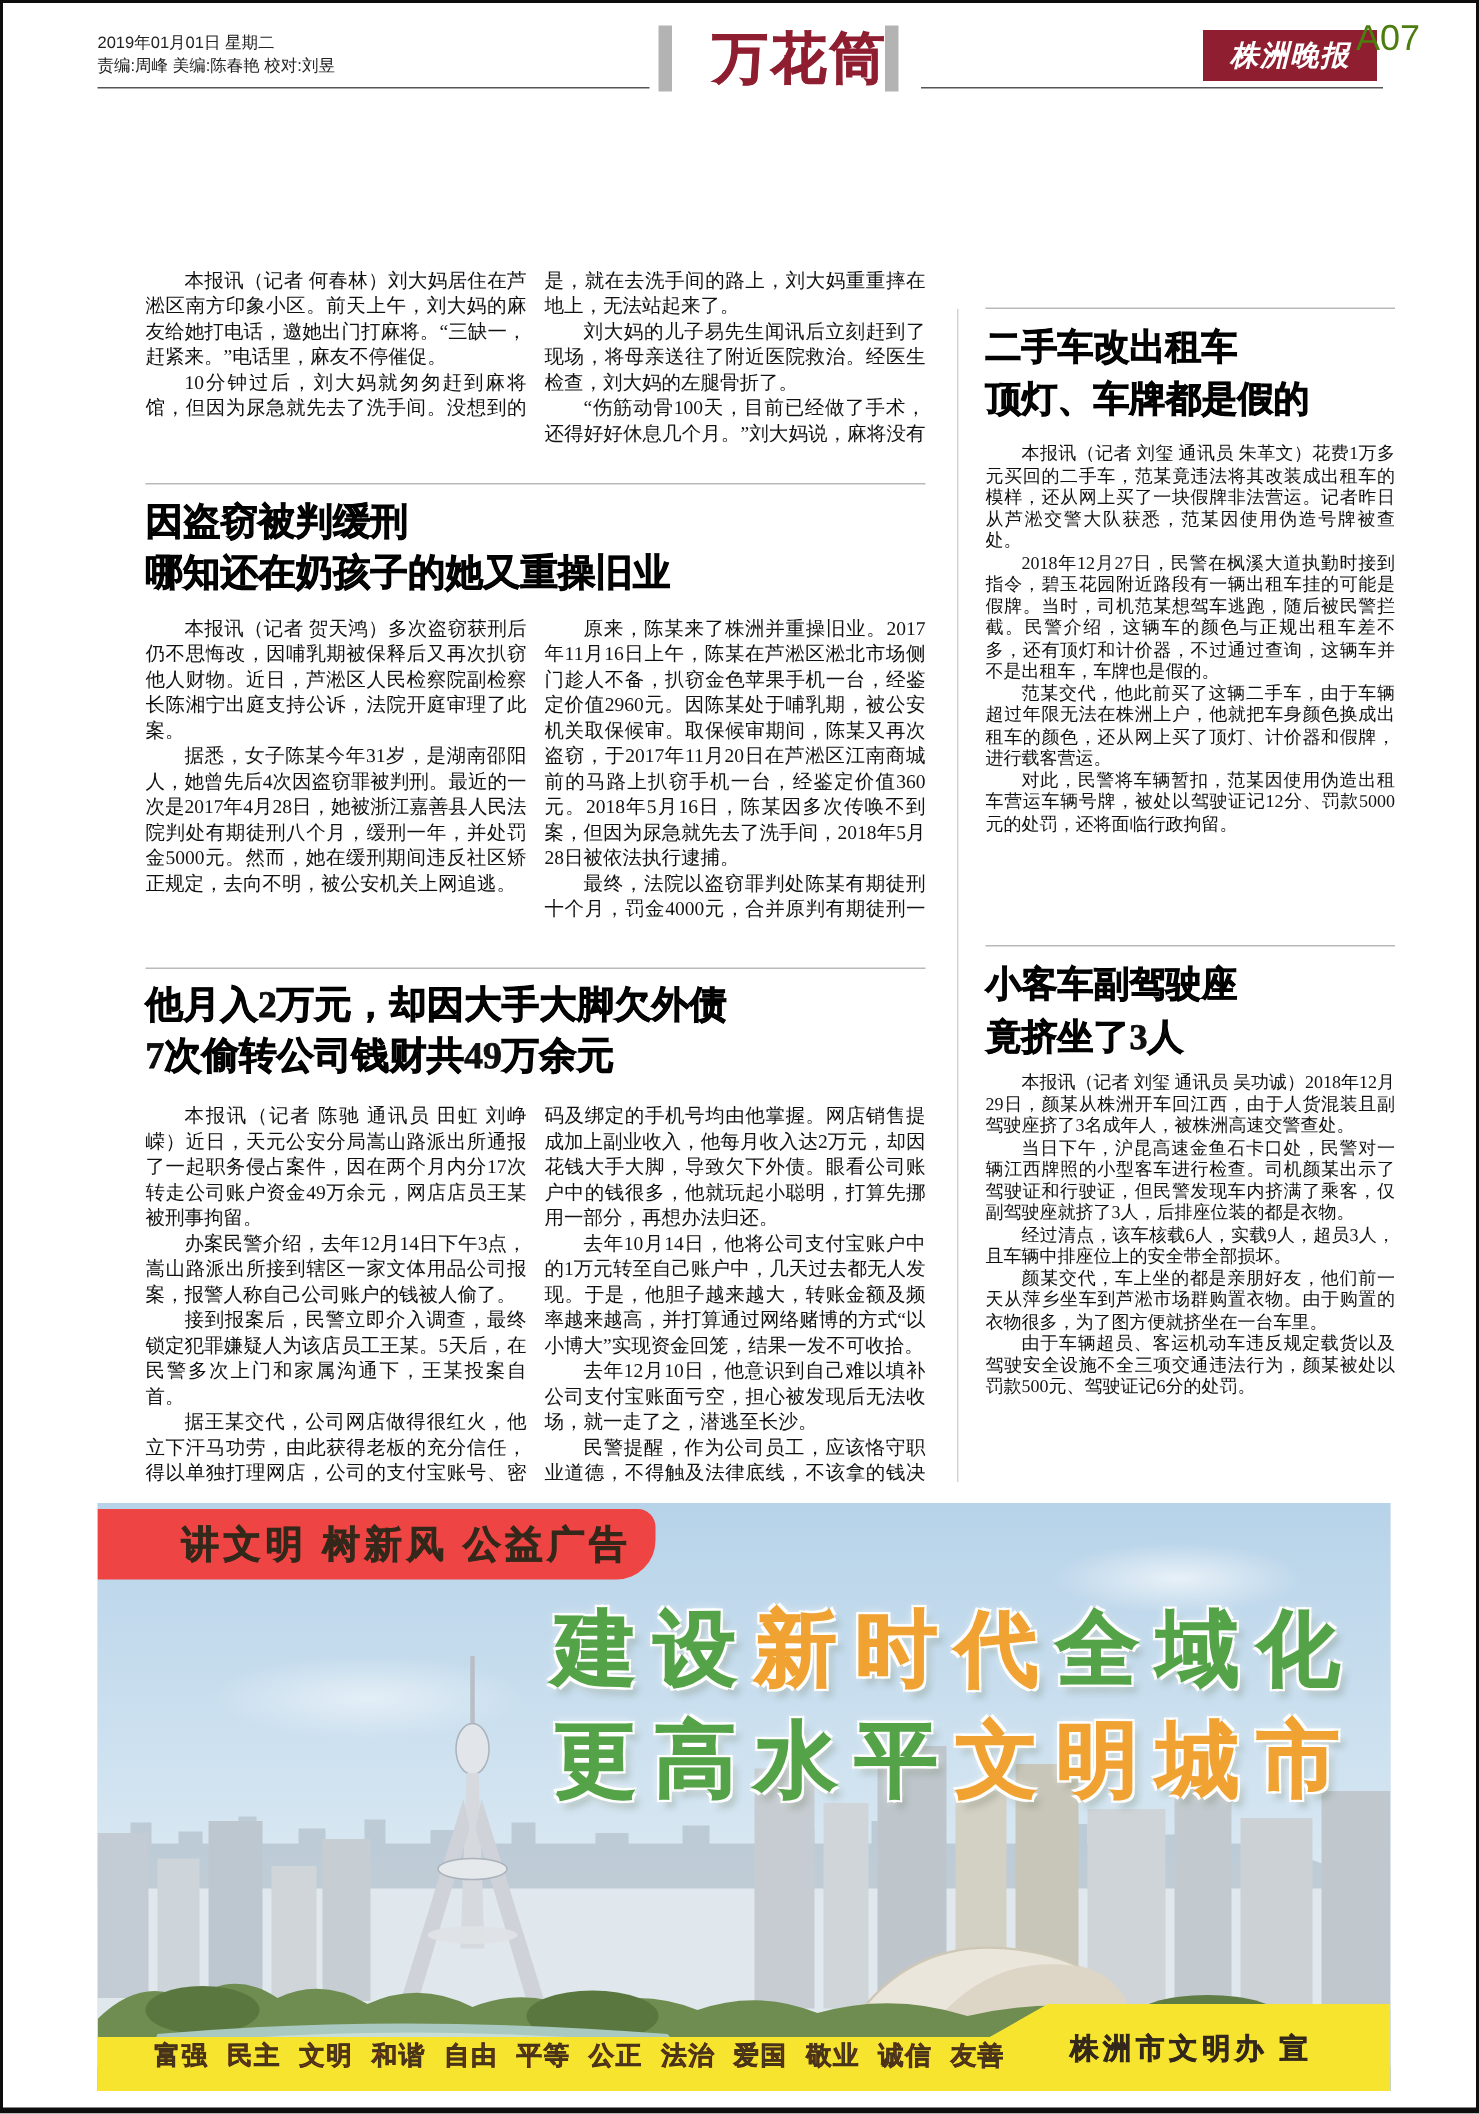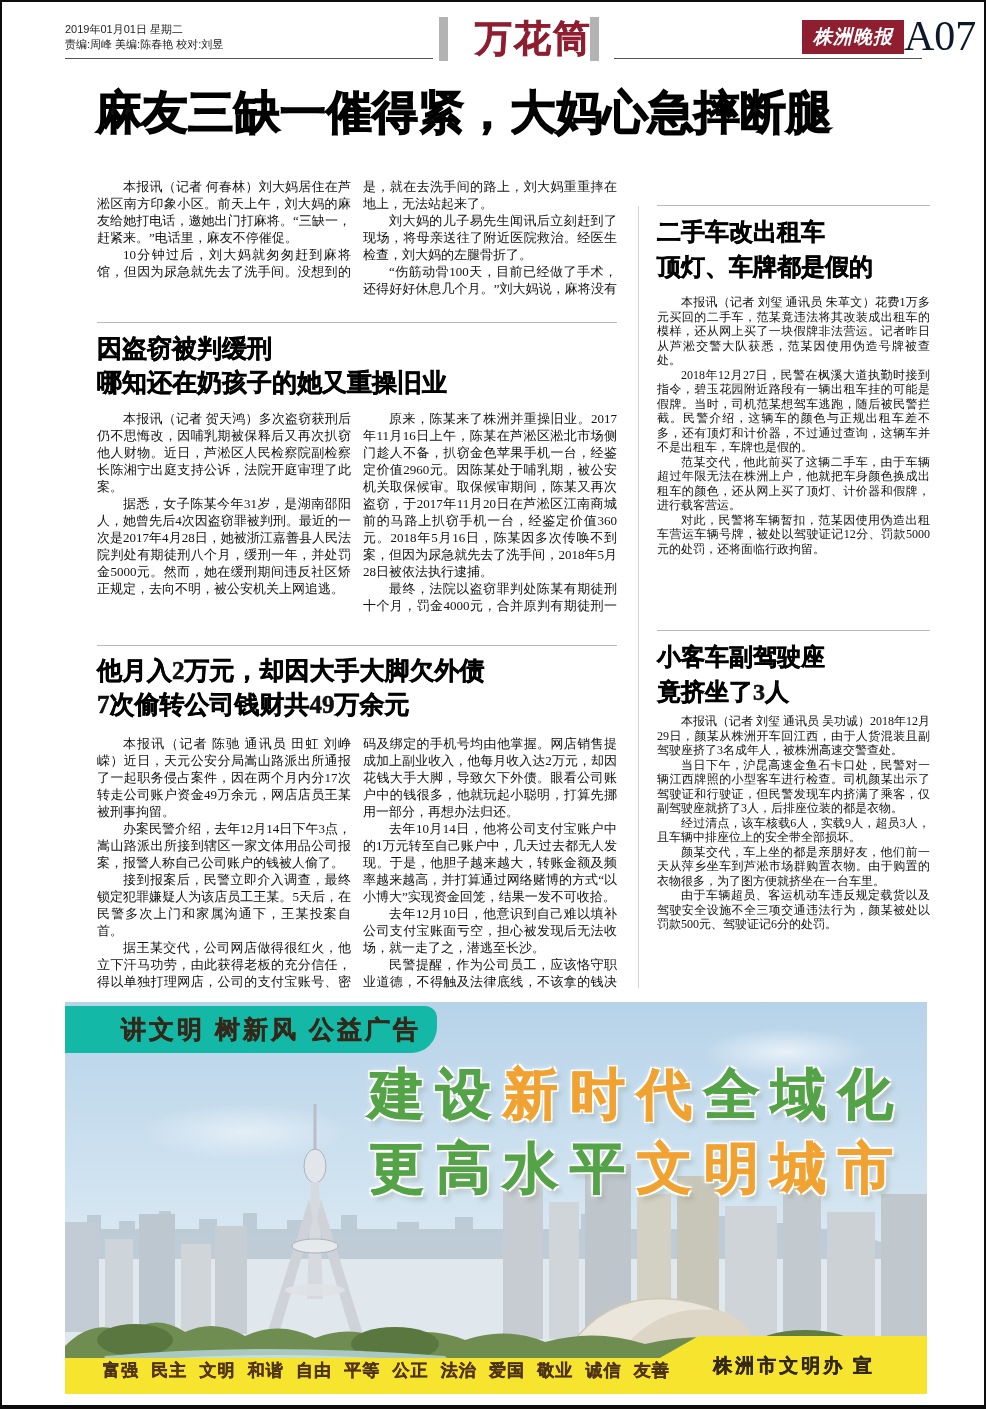--- a/index.html
+++ b/index.html
@@ -7,52 +7,52 @@
         border:2px solid #0d0d0d;border-bottom-width:4px;overflow:hidden;
         font-family:"Liberation Serif","DejaVu Serif",serif;color:#111;}
   .abs{position:absolute;}
   
   .dateblock{left:63px;top:20px;font-size:11px;line-height:15px;color:#222;
              font-family:"Liberation Sans","DejaVu Sans",sans-serif;}
   .rule{background:#555;height:1px;}
   .vbar{width:9px;height:44px;background:#b3b3b3;}
   .section-title{left:450px;top:12px;width:140px;text-align:right;font-size:37px;font-weight:bold;
                  color:#8e1e30;-webkit-text-stroke:.6px #8e1e30;letter-spacing:2px;}
-  .masthead{left:800px;top:18px;width:102px;height:34px;background:#8e1e30;color:#fff;display:flex;
+  .masthead{left:800px;top:18px;width:116px;height:34px;background:#8e1e30;color:#fff;display:flex;
             align-items:center;justify-content:center;font-weight:bold;font-style:italic;
             font-size:19px;letter-spacing:1px;}
-  .pageno{left:902px;top:10px;font-size:42px;font-family:Liberation Serif, serif;
-          color:#0f172a;}
+  .pageno{left:902px;top:10px;font-size:24px;font-family:Liberation Sans, sans-serif;
+          color:#4d7c0f;}
   
   .main-headline{left:94px;top:82px;width:800px;font-size:46px;line-height:56px;font-weight:bold;
       font-family:"Liberation Sans","DejaVu Sans",sans-serif;-webkit-text-stroke:1.3px #000;
       letter-spacing:0px;white-space:nowrap;}
   .sub-headline{font-size:25px;line-height:34px;font-weight:bold;-webkit-text-stroke:.5px #000;}
   
   .body-text{font-size:13px;line-height:17px;text-align:justify;overflow:hidden;}
   .body-text p{margin:0;text-indent:2em;}
   .cols2{column-count:2;column-gap:12px;column-fill:auto;}
   .rbody{font-size:12px;line-height:14.5px;}
   .sep{background:#b9b9b9;height:1px;}
   .vsep{background:#d4d4d4;width:1px;}
   
   .ad{left:63px;top:1000px;width:862px;height:392px;overflow:hidden;background:#c3daec;}
   .ad-sky{position:absolute;inset:0;
      background:
        radial-gradient(120px 34px at 720px 50px, rgba(255,255,255,.65), rgba(255,255,255,0) 70%),
        radial-gradient(150px 40px at 180px 130px, rgba(255,255,255,.5), rgba(255,255,255,0) 70%),
        linear-gradient(#b7d3e9 0%, #cfe2f0 45%, #e2edf4 75%, #e9f1f5 100%);}
   .ad-city{position:absolute;left:0;bottom:0;width:862px;height:300px;}
-  .ad-banner{position:absolute;left:0;top:4px;width:372px;height:47px;background:#14b8a6;
+  .ad-banner{position:absolute;left:0;top:4px;width:372px;height:47px;background:#ef4444;
      border-radius:0 12px 26px 0;display:flex;align-items:center;
      font-family:"Liberation Sans","DejaVu Sans",sans-serif;}
   .ad-banner span{padding-left:56px;font-size:25px;font-weight:bold;color:#33281a;
      letter-spacing:3px;-webkit-text-stroke:.5px #33281a;}
   .ad-slogan{position:absolute;left:288px;top:60px;width:568px;text-align:center;
-     font-family:Liberation Mono, monospace;font-weight:bold;font-size:55px;
+     font-family:Liberation Sans, sans-serif;font-weight:bold;font-size:55px;
      line-height:74px;letter-spacing:12px;-webkit-text-stroke:1px currentColor;
      text-shadow:-2px -2px 0 #fff,2px -2px 0 #fff,-2px 2px 0 #fff,2px 2px 0 #fff,
                  0 0 7px rgba(255,255,255,.95),4px 5px 5px rgba(60,80,40,.25);}
   .ad-strip{position:absolute;left:0;bottom:0;width:862px;height:58px;background:#f7e42f;
      clip-path:polygon(0 38%,69% 38%,73.5% 0,100% 0,100% 100%,0 100%);
      font-family:"Liberation Sans","DejaVu Sans",sans-serif;}
   .ad-values{position:absolute;left:38px;bottom:12px;font-size:17px;font-weight:bold;color:#c2410c;
      letter-spacing:1px;word-spacing:7px;-webkit-text-stroke:.4px #46341a;}
   .ad-credit{position:absolute;right:52px;bottom:15px;font-size:19px;font-weight:bold;color:#33281a;
      letter-spacing:3px;-webkit-text-stroke:.4px #33281a;}
@@ -67,21 +67,20 @@
     <div>责编:周峰 美编:陈春艳 校对:刘昱</div>
   </div>
   <div class="abs rule" style="left:63px;top:56px;width:368px;"></div>
   <div class="abs vbar" style="left:437px;top:15px;"></div>
   <div class="abs section-title">万花筒</div>
   <div class="abs vbar" style="left:588px;top:15px;"></div>
   <div class="abs rule" style="left:612px;top:56px;width:308px;"></div>
   <div class="abs masthead">株洲晚报</div>
   <div class="abs pageno">A07</div>
 
-  <div class="abs main-headline">麻友三缺一催得紧，大妈心急摔断腿</div>
   <div class="abs body-text cols2" style="left:95px;top:176px;width:520px;height:131px;">
       <p>本报讯（记者 何春林）刘大妈居住在芦淞区南方印象小区。前天上午，刘大妈的麻友给她打电话，邀她出门打麻将。“三缺一，赶紧来。”电话里，麻友不停催促。</p>
       <p>10分钟过后，刘大妈就匆匆赶到麻将馆，但因为尿急就先去了洗手间。没想到的是，就在去洗手间的路上，刘大妈重重摔在地上，无法站起来了。</p>
       <p>刘大妈的儿子易先生闻讯后立刻赶到了现场，将母亲送往了附近医院救治。经医生检查，刘大妈的左腿骨折了。</p>
       <p>“伤筋动骨100天，目前已经做了手术，还得好好休息几个月。”刘大妈说，麻将没有打成，医药费已经花去了两三千元，“当时太急了，结果不小心摔了，现在都无法带孙子了。”</p>
     </div>
 
   <div class="abs sep" style="left:95px;top:320px;width:520px;"></div>
   <div class="abs sep" style="left:95px;top:643px;width:520px;"></div>
   <div class="abs vsep" style="left:636px;top:204px;height:782px;"></div>

